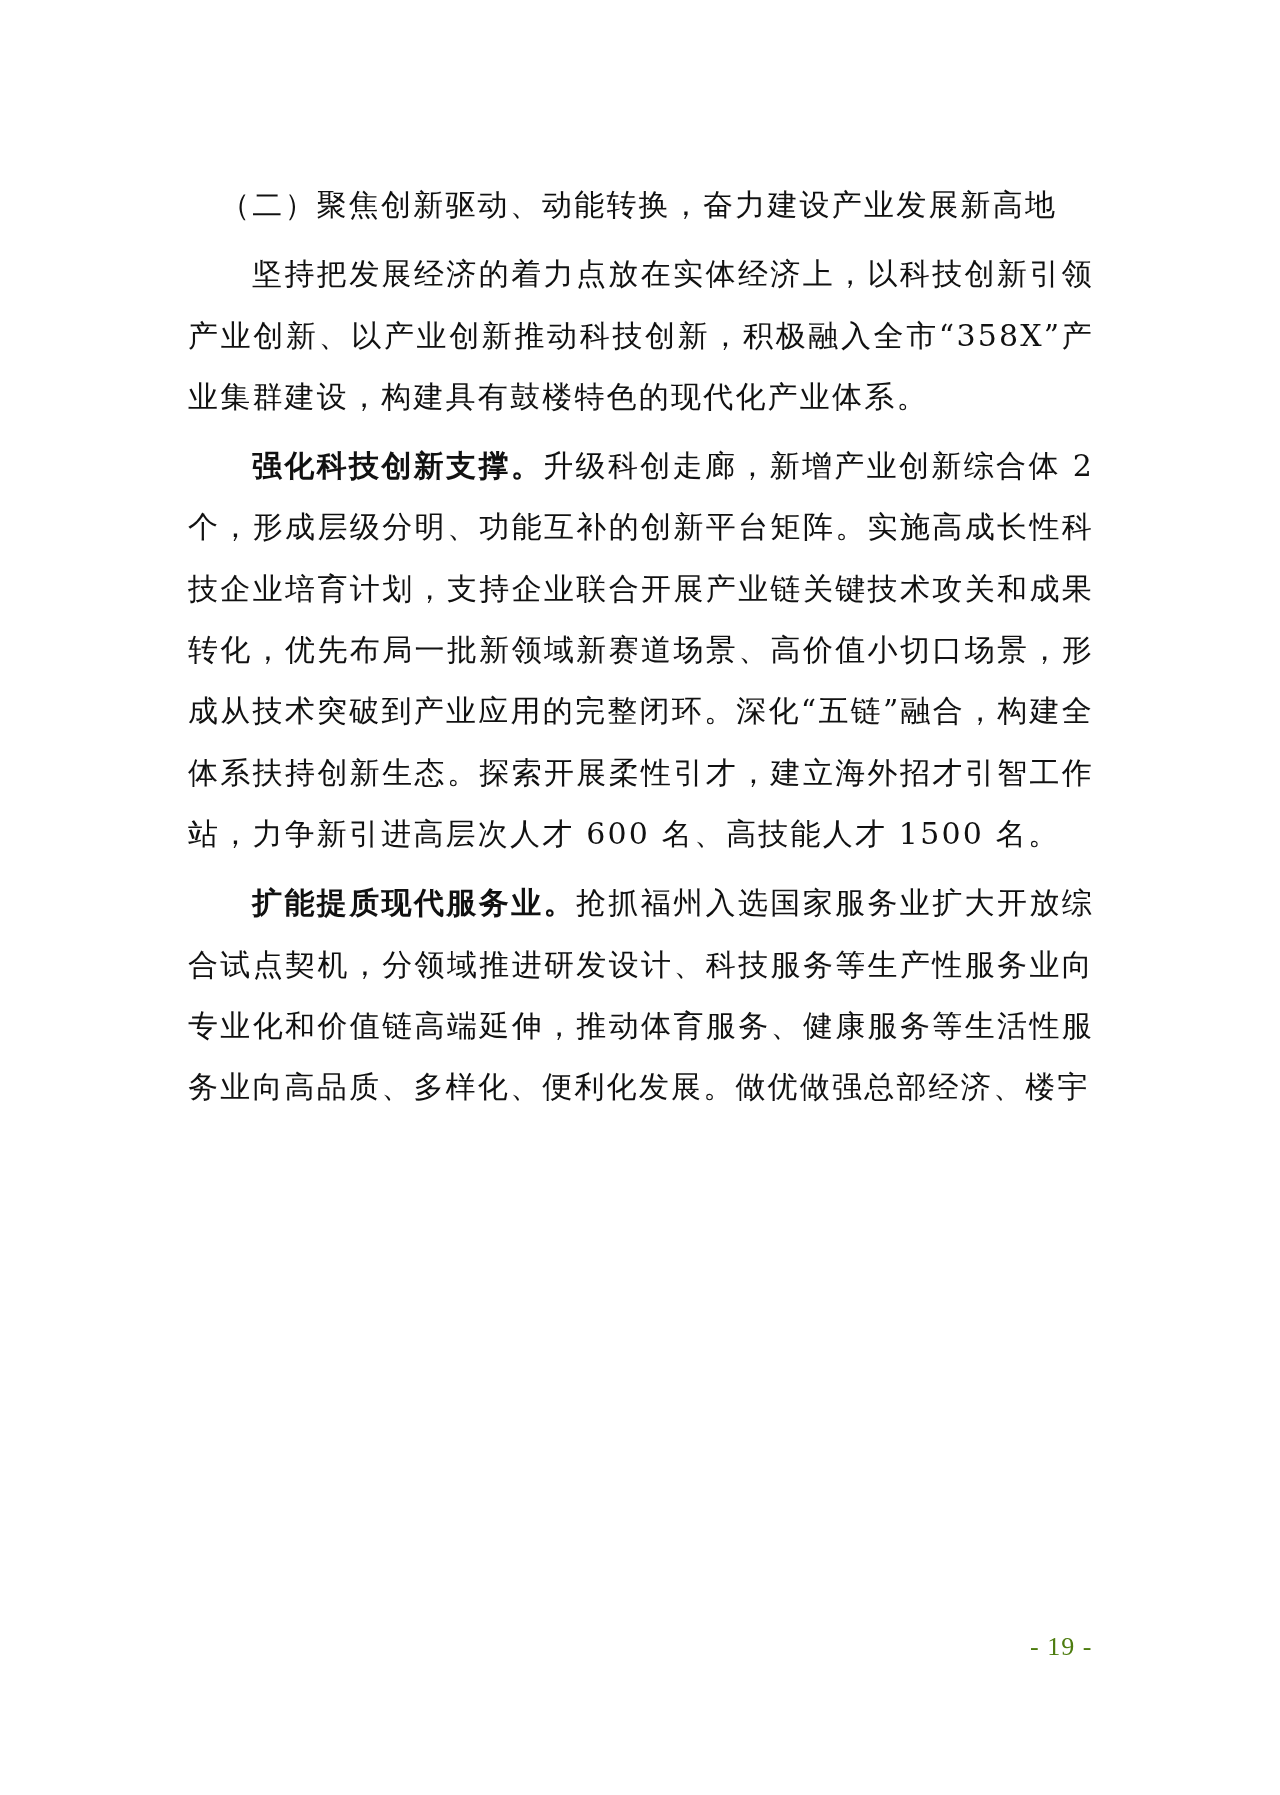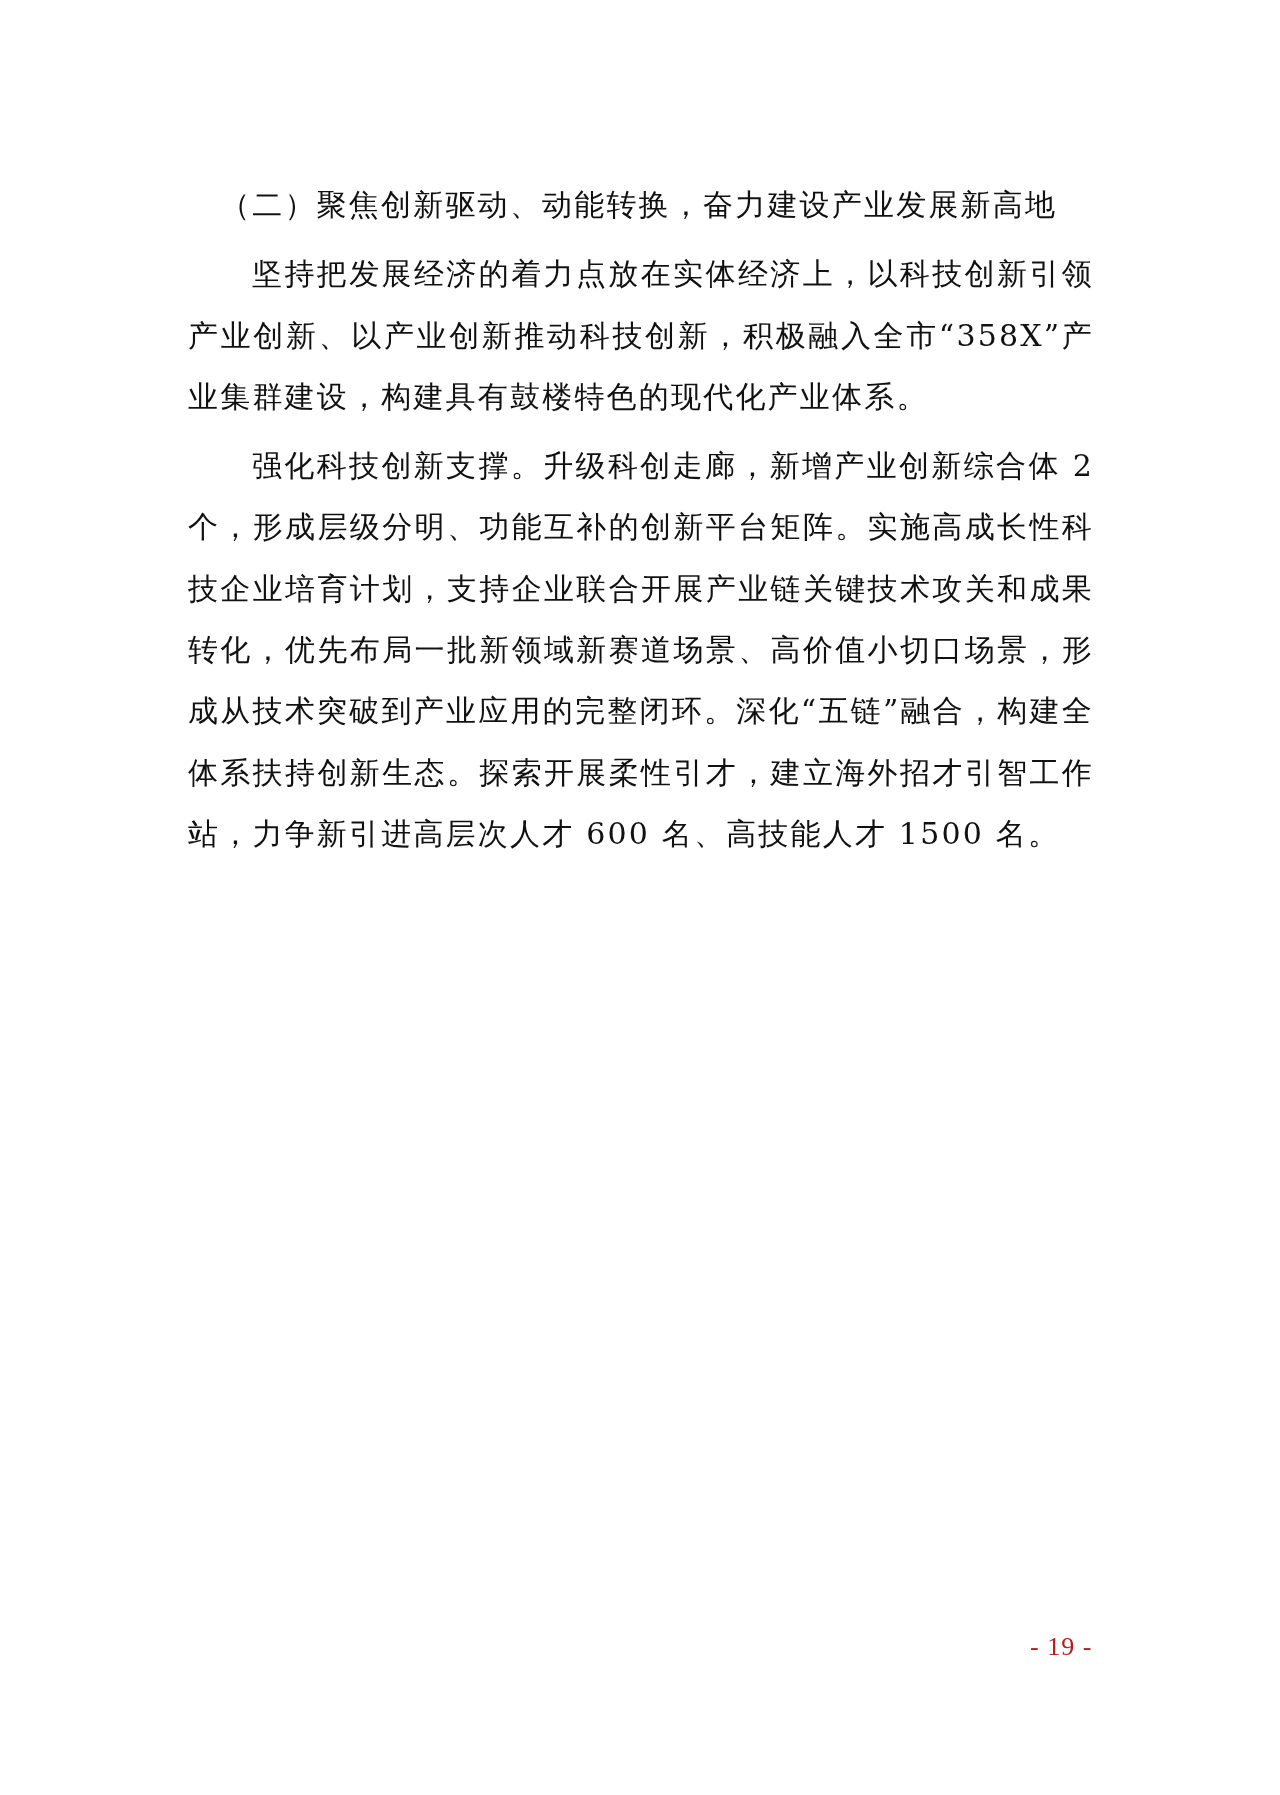--- a/index.html
+++ b/index.html
@@ -41,44 +41,47 @@
     }
     .heading {
       margin: 0;
       font-size: 30px;
       line-height: 61.3px;
       text-indent: 40px;
       letter-spacing: 2.2px;
       white-space: nowrap;
     }
     .lead {
-      font-weight: normal;
+      font-weight: bold;
     }
     .page-number {
       position: absolute;
       left: 1030px;
       top: 1632px;
       font-family: "Liberation Serif", "DejaVu Serif", serif;
       font-size: 26px;
-      color: #b91c1c;
+      color: #4d7c0f;
       letter-spacing: 1px;
     }
   </style>
 </head>
 <body>
 
 <div class="page">
   <div class="content">
     <p class="heading">（二）聚焦创新驱动、动能转换，奋力建设产业发展新高地</p>
 
     <p class="para">
       <span class="lead"></span><span>坚持把发展经济的着力点放在实体经济上，以科技创新引领产业创新、以产业创新推动科技创新，积极融入全市“358X”产业集群建设，构建具有鼓楼特色的现代化产业体系。</span>
     </p>
 
     <p class="para">
       <span class="lead">强化科技创新支撑。</span><span>升级科创走廊，新增产业创新综合体 2 个，形成层级分明、功能互补的创新平台矩阵。实施高成长性科技企业培育计划，支持企业联合开展产业链关键技术攻关和成果转化，优先布局一批新领域新赛道场景、高价值小切口场景，形成从技术突破到产业应用的完整闭环。深化“五链”融合，构建全体系扶持创新生态。探索开展柔性引才，建立海外招才引智工作站，力争新引进高层次人才 600 名、高技能人才 1500 名。</span>
     </p>
 
 
+    <p class="para">
+      <span class="lead">扩能提质现代服务业。</span><span>抢抓福州入选国家服务业扩大开放综合试点契机，分领域推进研发设计、科技服务等生产性服务业向专业化和价值链高端延伸，推动体育服务、健康服务等生活性服务业向高品质、多样化、便利化发展。做优做强总部经济、楼宇</span>
+    </p>
   </div>
 
   <div class="page-number">- 19 -</div>
 </div>
 
 </body></html>

